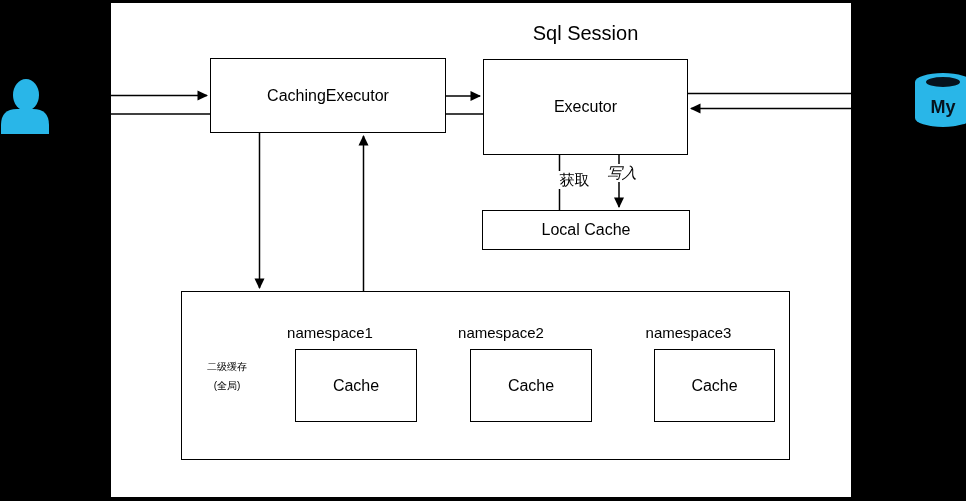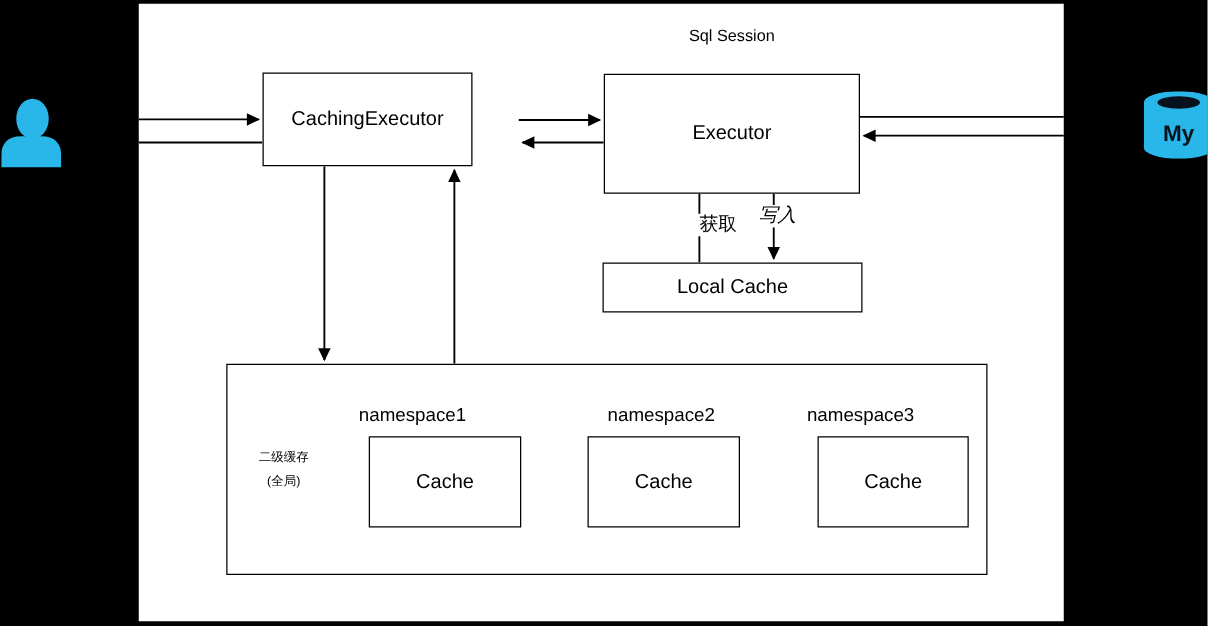--- a/index.html
+++ b/index.html
@@ -62,23 +62,23 @@
   <path d="M415,96 H480" stroke="#000" stroke-width="1.5" fill="none" marker-end="url(#ah)"></path>
   <path d="M483,114 H418" stroke="#000" stroke-width="1.5" fill="none" marker-end="url(#ah)"></path>
   <path d="M688,93.5 H851" stroke="#000" stroke-width="1.5" fill="none"></path>
   <path d="M851,108.5 H691" stroke="#000" stroke-width="1.5" fill="none" marker-end="url(#ah)"></path>
   <path d="M559.5,210 V137" stroke="#000" stroke-width="1.5" fill="none" marker-end="url(#ah)"></path>
   <path d="M619,134 V207" stroke="#000" stroke-width="1.5" fill="none" marker-end="url(#ah)"></path>
   <path d="M259.5,133 V288" stroke="#000" stroke-width="1.5" fill="none" marker-end="url(#ah)"></path>
   <path d="M363.5,291 V136" stroke="#000" stroke-width="1.5" fill="none" marker-end="url(#ah)"></path>
 </svg>
 
-<div class="plain-label" style="left:483px;top:22px;width:205px;font-size:13px;">Sql Session</div>
+<div class="plain-label" style="left:483px;top:22px;width:205px;font-size:20px;">Sql Session</div>
 
-<div class="node" style="left:210px;top:58px;width:168px;height:75px;">
+<div class="node" style="left:210px;top:58px;width:236px;height:75px;">
   <span>CachingExecutor</span>
 </div>
 
 <div class="node" style="left:483px;top:59px;width:205px;height:96px;">
   <span>Executor</span>
 </div>
 
 <div class="edge-label" style="left:544px;top:171px;width:33px;margin-left:12px;">获取</div>
 <div class="edge-label" style="left:602px;top:164px;width:36px;font-style:italic;">写入</div>
 
@@ -91,21 +91,21 @@
 <div class="plain-label" style="left:188px;top:357px;width:78px;font-size:10px;line-height:19px;">
   <div>二级缓存</div>
   <div>(全局)</div>
 </div>
 
 <div class="ns-label" style="left:269px;width:122px;">namespace1</div>
 <div class="node cache-box" style="left:269px;width:122px;">
   <span>Cache</span>
 </div>
 
-<div class="ns-label" style="left:468px;width:122px;">namespace2</div>
+<div class="ns-label" style="left:440px;width:122px;">namespace2</div>
 <div class="node cache-box" style="left:444px;width:122px;">
   <span>Cache</span>
 </div>
 
 <div class="ns-label" style="left:628px;width:121px;">namespace3</div>
 <div class="node cache-box" style="left:628px;width:121px;">
   <span>Cache</span>
 </div>
 
 </body></html>

